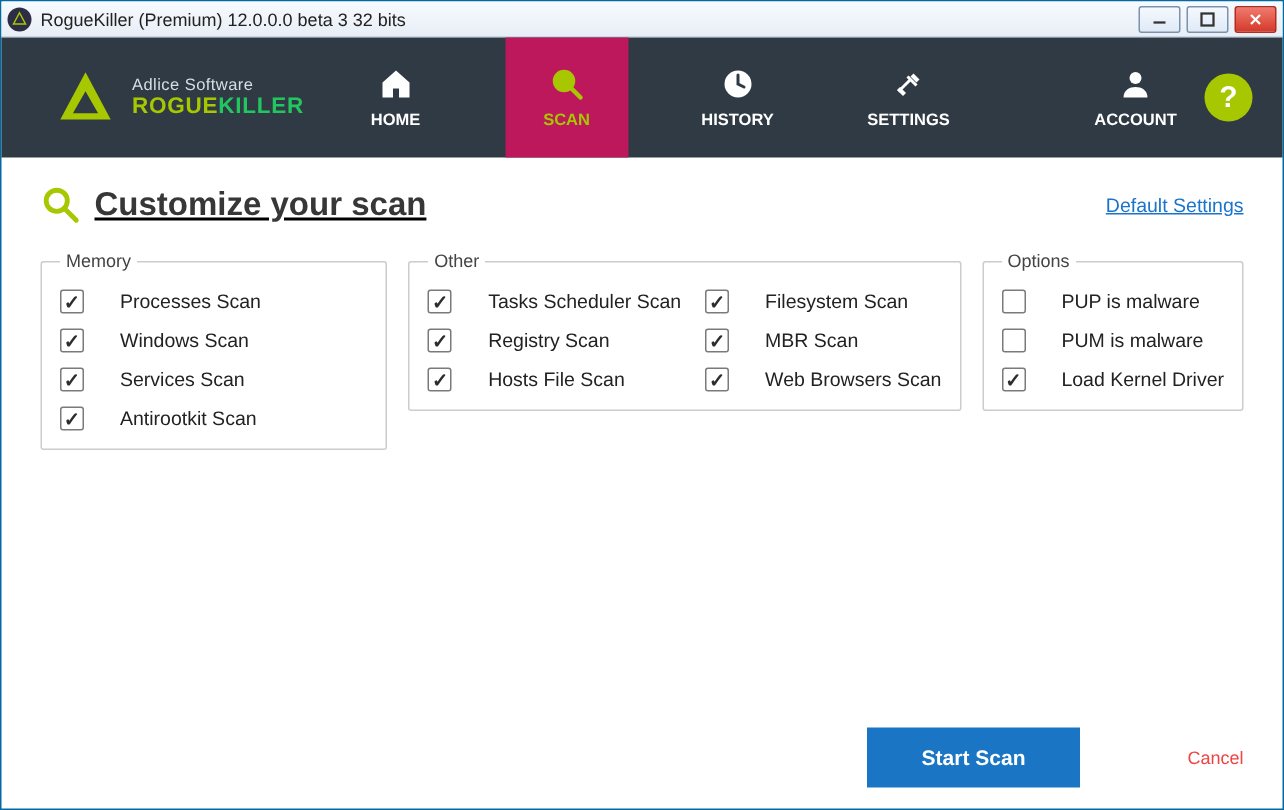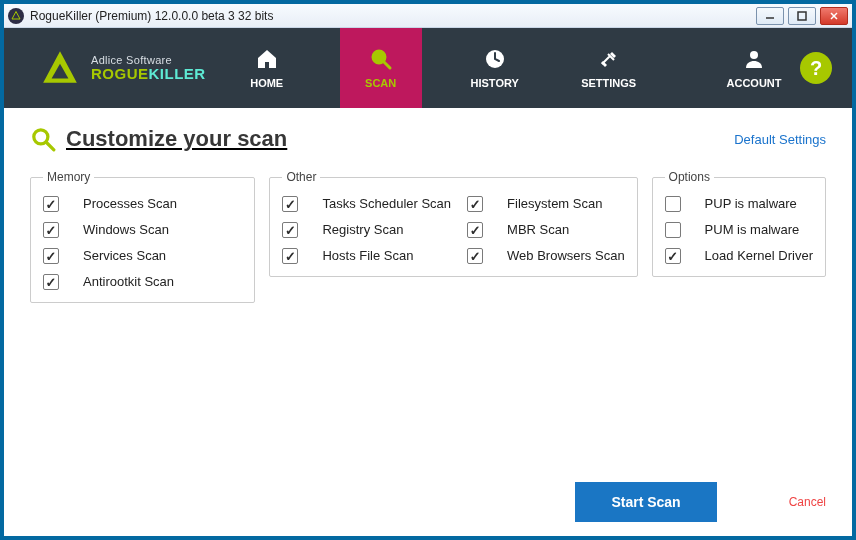--- a/index.html
+++ b/index.html
@@ -7,21 +7,21 @@
     font-family: "Segoe UI", Tahoma, sans-serif;
     font-size: 13px;
     background: #fff;
     width: 856px;
     height: 540px;
     overflow: hidden;
   }
   .window {
     width: 856px;
     height: 540px;
-    border: 4px solid #0369a1;
+    border: 1px solid #0369a1;
     background: #fff;
     display: flex;
     flex-direction: column;
   }
   .titlebar {
     height: 24px;
     background: linear-gradient(#f7fbff,#e8eef6);
     border-bottom: 1px solid #c9d6e6;
     display: flex;
     align-items: center;
@@ -57,21 +57,21 @@
   .brand {
     display:flex; align-items:center;
     padding: 0 20px 0 35px;
     gap:10px;
   }
   .brand-logo { width:42px; height:42px; }
   .brand-text { line-height:1.1; }
   .brand-sub { font-size:11px; font-weight:500; letter-spacing:.3px; color:#d8dee4; }
   .brand-main { font-size:15px; font-weight:600; letter-spacing:.5px; }
   .brand-main .rogue { color:#a7c800; }
-  .brand-main .killer { color:#5eead4;margin-top:40px; }
+  .brand-main .killer { color:#22c55e;margin-top:40px; }
 
   .navtabs { display:flex; align-items:stretch;gap:32px; }
   .navtab {
     width:82px;
     display:flex; flex-direction:column; align-items:center; justify-content:center;
     color:#fff; font-size:11px; font-weight:700; gap:6px;
     cursor:pointer;
   }
   .navtab.active { background:#be185d; color:#a7c800; }
   .navtab.active svg * { stroke:#a7c800; fill:#a7c800; }
@@ -90,21 +90,21 @@
     flex:1; padding: 18px 26px 14px 26px;
     display:flex; flex-direction:column;
   }
   .heading-row {
     display:flex; justify-content:space-between; align-items:center;
     margin-bottom: 18px;
   }
   .heading { display:flex; align-items:center; gap:10px;text-decoration:underline; }
   .heading svg { width:26px; height:26px; }
   .heading h1 { font-size:22px; font-weight:700; color:#373737; }
-  .default-link { color:#1a73cc; font-size:13px; cursor:pointer; }
+  .default-link { color:#1a73cc; font-size:13px; cursor:pointer;text-decoration:underline; }
 
   .panels { display:flex; gap:14px; align-items:flex-start; }
   fieldset.panel {
     border:1px solid #ccc; border-radius:2px;
     padding:12px 12px 12px 12px;
   }
   fieldset.panel legend {
     font-size:12px; color:#444; padding:0 4px;
   }
   .panel.memory { width:320px; }

